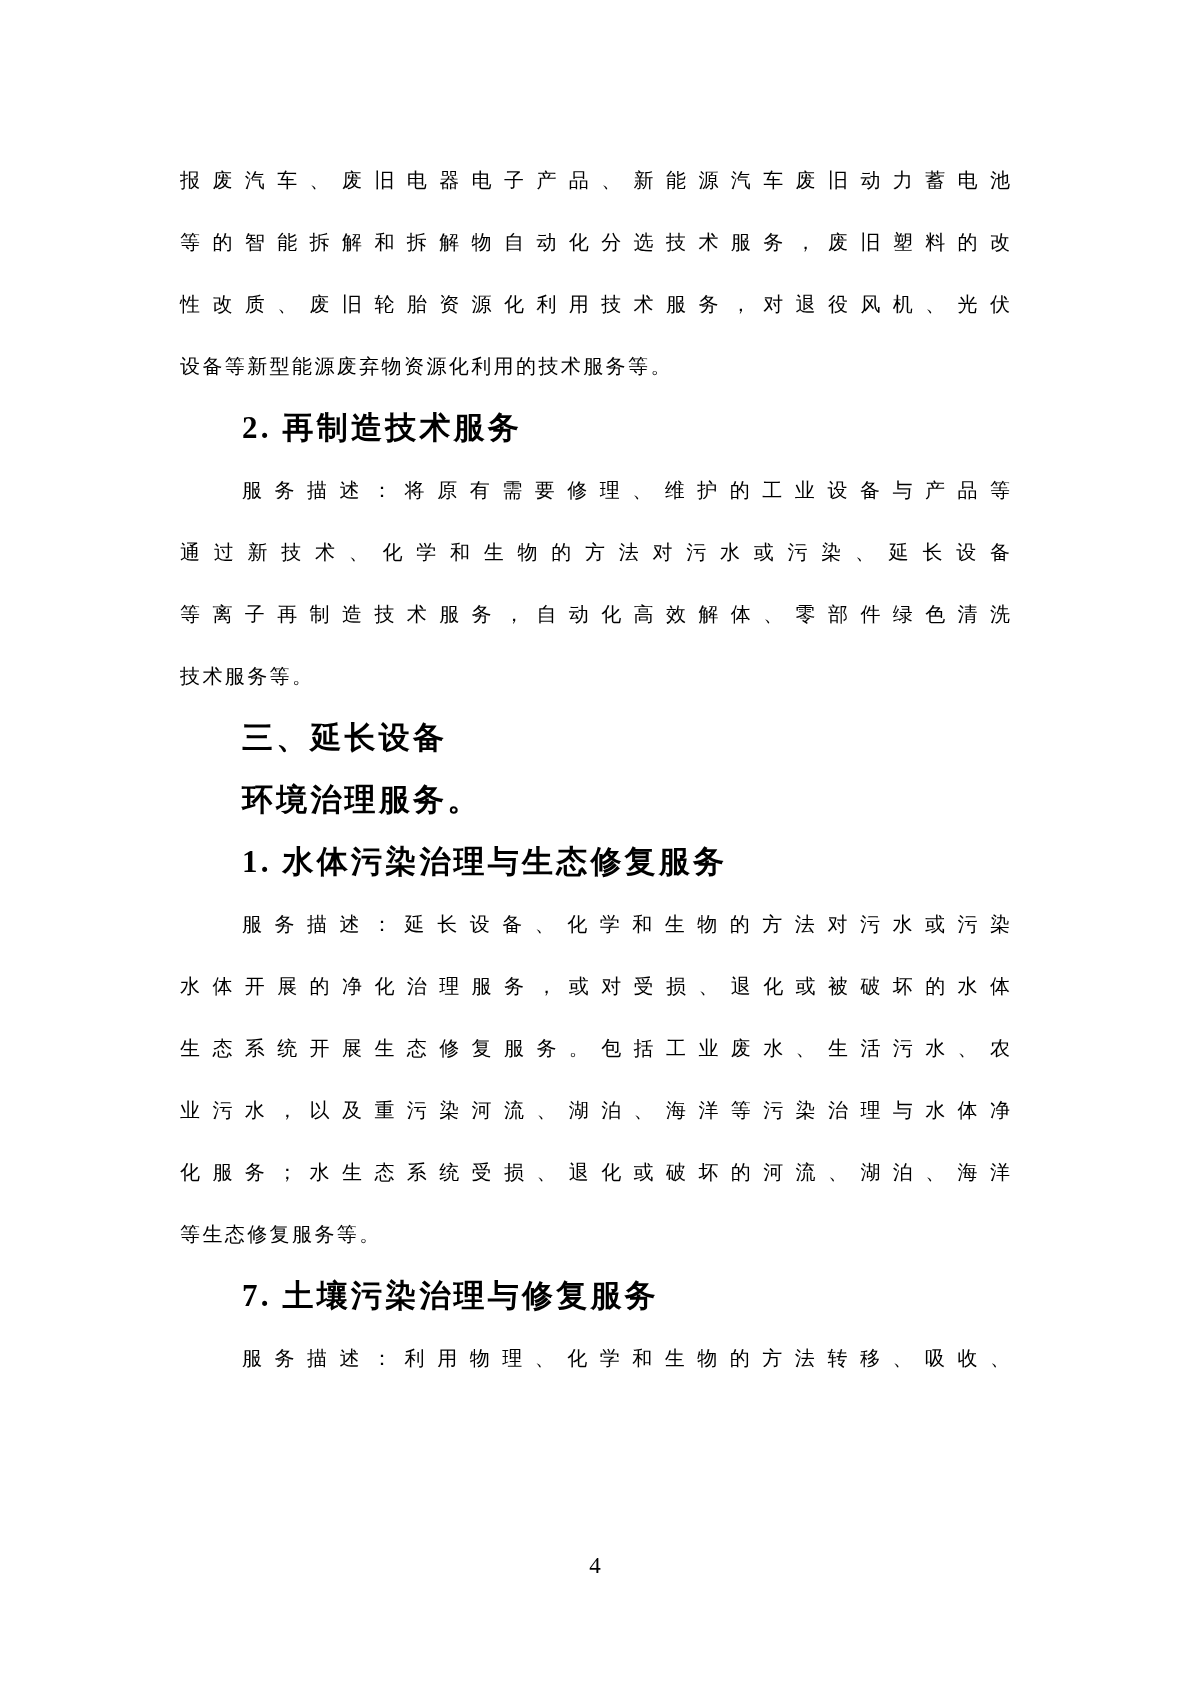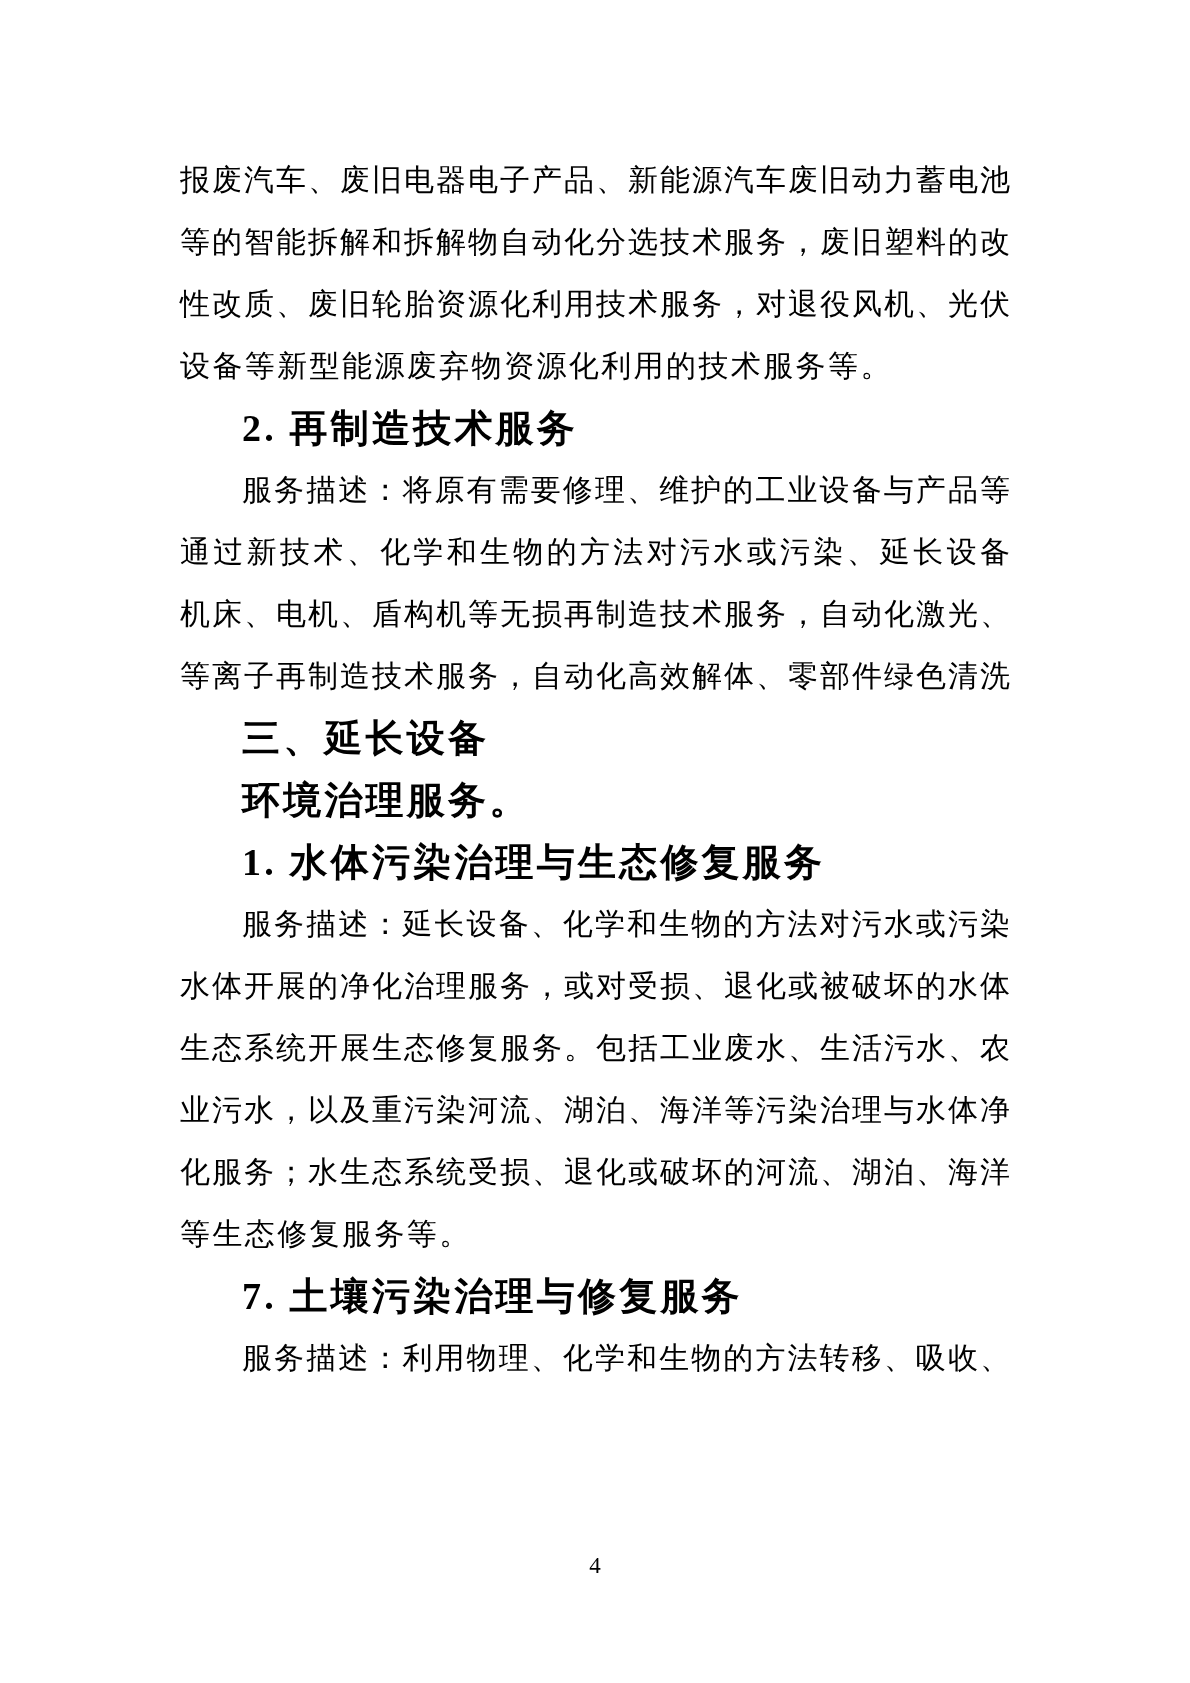--- a/index.html
+++ b/index.html
@@ -23,38 +23,38 @@
   }
   .text-block {
     position: absolute;
     left: 180px;
     top: 149px;
     width: 830px;
   }
   .line {
     height: 62px;
     line-height: 62px;
-    font-size: 30px;
+    font-size: 20px;
     white-space: nowrap;
     overflow: visible;
     text-align: justify;
     text-align-last: justify;
     letter-spacing: 0px;
   }
   .line.nofill {
     text-align: center;
     text-align-last: left;
     letter-spacing: 2.4px;
   }
   .line.indent {
     padding-left: 62px;
   }
   .line.heading {
     font-weight: bold;
-    font-size: 38px;
+    font-size: 31px;
     letter-spacing: 3.2px;
     text-align: center;
     text-align-last: left;
   }
   .footer {
     position: absolute;
     left: 0;
     top: 1553px;
     width: 1190px;
     text-align: center;
@@ -70,22 +70,22 @@
 
 <div class="page">
   <div class="text-block" id="text-block">
       <div class="line">报废汽车、废旧电器电子产品、新能源汽车废旧动力蓄电池</div>
       <div class="line">等的智能拆解和拆解物自动化分选技术服务，废旧塑料的改</div>
       <div class="line">性改质、废旧轮胎资源化利用技术服务，对退役风机、光伏</div>
       <div class="line nofill">设备等新型能源废弃物资源化利用的技术服务等。</div>
       <div class="line heading indent nofill">2. 再制造技术服务</div>
       <div class="line indent">服务描述：将原有需要修理、维护的工业设备与产品等</div>
       <div class="line">通过新技术、化学和生物的方法对污水或污染、延长设备</div>
-      <div class="line">机床、电机、盾构机等无损再制造技术服务，自动化激光、</div>
       <div class="line">等离子再制造技术服务，自动化高效解体、零部件绿色清洗</div>
+      <div class="line nofill">技术服务等。</div>
       <div class="line heading indent nofill">三、延长设备</div>
       <div class="line heading indent nofill">环境治理服务。</div>
       <div class="line heading indent nofill">1. 水体污染治理与生态修复服务</div>
       <div class="line indent">服务描述：延长设备、化学和生物的方法对污水或污染</div>
       <div class="line">水体开展的净化治理服务，或对受损、退化或被破坏的水体</div>
       <div class="line">生态系统开展生态修复服务。包括工业废水、生活污水、农</div>
       <div class="line">业污水，以及重污染河流、湖泊、海洋等污染治理与水体净</div>
       <div class="line">化服务；水生态系统受损、退化或破坏的河流、湖泊、海洋</div>
       <div class="line nofill">等生态修复服务等。</div>
       <div class="line heading indent nofill">7. 土壤污染治理与修复服务</div>

